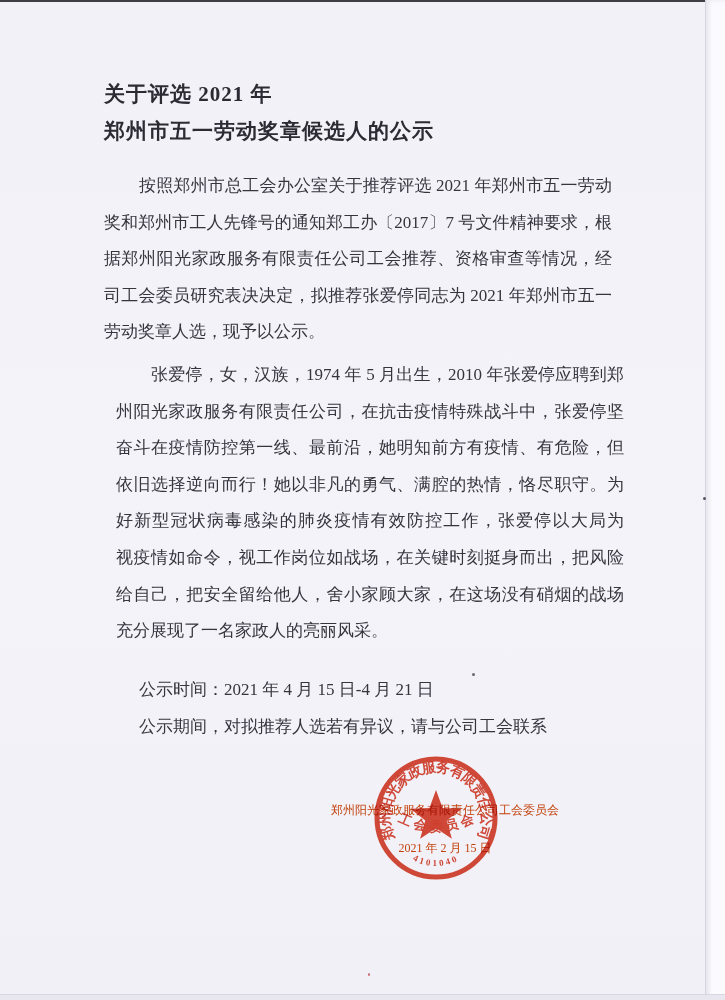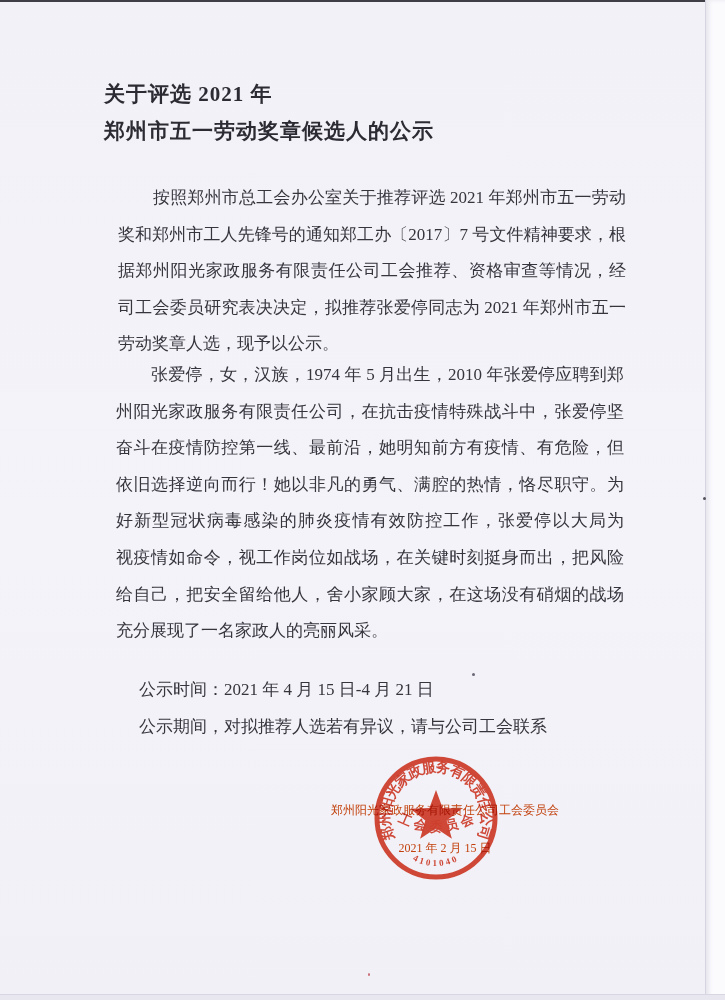--- a/index.html
+++ b/index.html
@@ -28,21 +28,21 @@
   .speck-2{left:472px;top:673px;width:3px;height:3px;background:#6a6774;}
   .speck-3{left:368px;top:973px;width:2px;height:3px;background:#c86a74;}
 
   
   .title{
     position:absolute;left:104px;top:76px;width:508px;
     text-align:left;font-size:21px;font-weight:700;
     line-height:37px;color:#2c2b33;letter-spacing:1px;
   }
   .body-block{position:absolute;left:104px;width:508px;color:#36353e;font-size:17px;}
-  .para-1{top:180px;margin-left:14px;}
+  .para-1{top:168px;}
   .para-2{top:357px;margin-left:12px;}
   .info-block{top:672px;}
   .ln{height:36.6px;line-height:36.6px;white-space:nowrap;}
   .ln.fill{text-align:justify;text-align-last:justify;white-space:normal;overflow:hidden;}
   .ln.ind{padding-left:35px;}
   .ln.fill.ind{padding-left:0;text-indent:35px;}
 
   .signature-block{
     position:absolute;left:240px;top:792px;width:410px;
     text-align:center;color:#c2410c;font-size:12px;line-height:37.5px;

